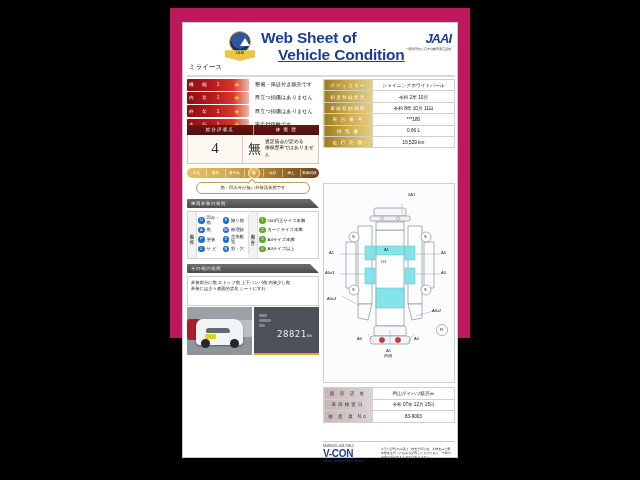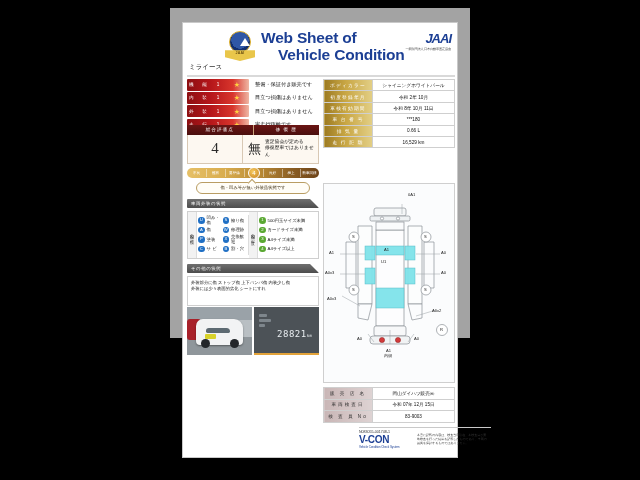--- a/index.html
+++ b/index.html
@@ -1,29 +1,29 @@
 <!DOCTYPE html>
 <html><head>
 <meta charset="utf-8">
 <style>
   html,body{margin:0;padding:0;background:#000;}
   body{width:640px;height:480px;font-family:"Liberation Sans","DejaVu Sans",sans-serif;overflow:hidden;}
   #shot{position:relative;width:640px;height:480px;background:#000;}
-  #page{position:absolute;left:170px;top:8px;width:300px;height:330px;background:#a3a3a3;}
+  #page{position:absolute;left:170px;top:8px;width:300px;height:330px;background:#be185d;}
   #inner{position:absolute;left:12px;top:14px;width:276px;height:436px;border:1px solid #c9c9c9;background:#fff;box-sizing:border-box;}
 
   
   .hdr{position:relative;height:52px;}
   .jaai-emblem{position:absolute;left:42px;top:8px;width:30px;height:32px;}
   .emb-c{position:absolute;left:4px;top:0px;width:22px;height:22px;border-radius:50%;background:radial-gradient(circle at 50% 40%,#2f57a6 0 55%,#14306e 56% 100%);border:1.6px solid #d8ab2a;box-sizing:border-box;}
   .emb-star{position:absolute;left:10px;top:6px;width:0;height:0;border-left:5px solid transparent;border-right:5px solid transparent;border-bottom:8px solid #ffffff;}
   .emb-rib{position:absolute;left:0px;top:17px;width:30px;height:13px;background:#e9c64a;clip-path:polygon(0 18%,100% 18%,100% 72%,50% 100%,0 72%);}
   .emb-rib span{display:block;text-align:center;font-size:3.6px;color:#6a4f10;letter-spacing:.2px;line-height:11px;font-weight:bold;}
   .title{position:absolute;left:78px;top:6px;color:#1c3f94;font-weight:bold;font-size:15.5px;line-height:17px;letter-spacing:-.2px;}
-  .title .l2{padding-left:17px;}
+  .title .l2{padding-left:17px;text-decoration:underline;}
   .jaai-mark{position:absolute;right:6px;top:8px;text-align:right;}
   .jaai-mark .jw{font-size:13px;font-weight:bold;color:#1c3f94;font-style:italic;letter-spacing:-1px;}
   .jaai-mark .jsub{font-size:3.2px;color:#444;letter-spacing:-.2px;margin-top:1px;}
   .model{position:absolute;left:6px;top:40px;font-size:6.5px;color:#111;}
   .hdr-rule{position:absolute;left:4px;top:52px;width:268px;height:2px;background:#d9d9d9;}
 
   
   .cols{position:absolute;left:4px;top:56px;width:268px;}
   .colL{float:left;width:132px;}
   .colR{float:right;width:132px;}
@@ -115,21 +115,21 @@
   .dlabel{position:absolute;font-size:4.1px;color:#222;}
 
   
   .dealer{margin-top:4px;border-collapse:collapse;width:132px;}
   .dealer td{border:1px solid #cfcfcf;height:10.6px;font-size:4.6px;padding:0;}
   .dealer td.k{width:48px;text-align:center;color:#2c2c2c;letter-spacing:2px;
     background:linear-gradient(90deg,#c9b6b6,#ded3d3);}
   .dealer td.v{text-align:center;color:#111;background:#fff;}
 
   
-  .foot{position:absolute;left:140px;top:404px;width:132px;margin-left:36px;}
+  .foot{position:absolute;left:140px;top:418px;width:132px;}
   .foot-rule{height:1px;background:#c9c9c9;margin-bottom:2px;}
   .foot-id{font-size:3.6px;color:#333;}
   .vcon{font-size:10px;font-weight:bold;color:#1c3f94;letter-spacing:-.3px;line-height:11px;}
   .vcon-sub{font-size:3px;color:#1c3f94;letter-spacing:-.1px;}
   .foot-note{position:absolute;left:58px;top:6px;width:72px;font-size:3px;color:#333;line-height:4px;}
 </style>
 </head>
 <body>
 
 <div id="shot">

